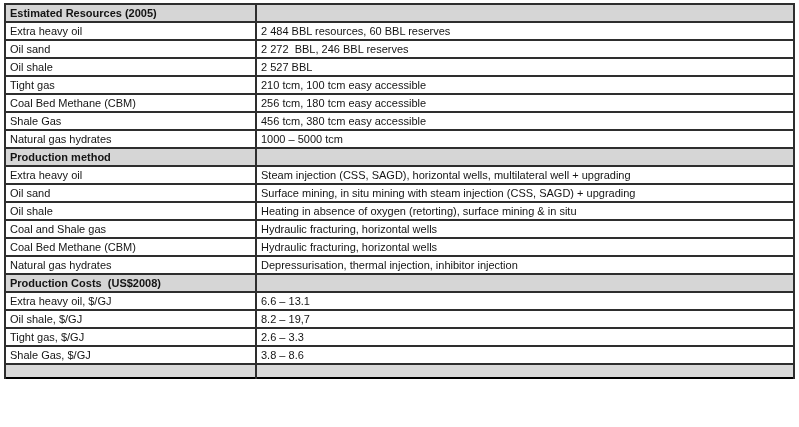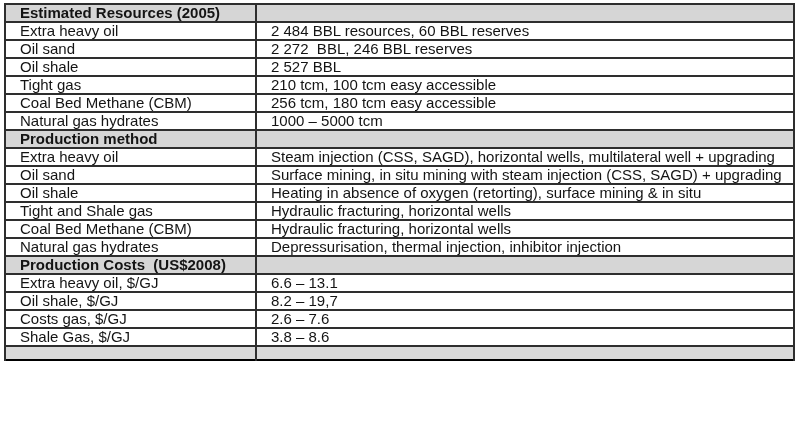--- a/index.html
+++ b/index.html
@@ -25,22 +25,22 @@
     top: 3px;
     width: 789px;
     border-collapse: collapse;
     table-layout: fixed;
     border: 2px solid #000000;
   }
   table.resource-table td {
     border: 2px solid #2e2e2e;
     height: 16px;
     line-height: 16px;
-    padding: 0 4px 0 14px;
-    font-size: 15px;
+    padding: 0 4px 0 4px;
+    font-size: 11px;
     color: #141414;
     white-space: pre;
     overflow: hidden;
     vertical-align: middle;
   }
   col.col-label   { width: 251px; }
   col.col-value   { width: 538px; }
   td.header-cell {
     background: #d6d6d6;
     color: #cc0000;
@@ -81,41 +81,45 @@
         </tr>
         <tr>
           <td>Tight gas</td>
           <td>210 tcm, 100 tcm easy accessible</td>
         </tr>
         <tr>
           <td>Coal Bed Methane (CBM)</td>
           <td>256 tcm, 180 tcm easy accessible</td>
         </tr>
         <tr>
+          <td>Shale Gas</td>
+          <td>456 tcm, 380 tcm easy accessible</td>
+        </tr>
+        <tr>
           <td>Natural gas hydrates</td>
           <td>1000 – 5000 tcm</td>
         </tr>
         <tr>
           <td class="header-cell">Production method</td>
           <td class="header-cell"></td>
         </tr>
         <tr>
           <td>Extra heavy oil</td>
           <td>Steam injection (CSS, SAGD), horizontal wells, multilateral well + upgrading</td>
         </tr>
         <tr>
           <td>Oil sand</td>
           <td>Surface mining, in situ mining with steam injection (CSS, SAGD) + upgrading</td>
         </tr>
         <tr>
           <td>Oil shale</td>
           <td>Heating in absence of oxygen (retorting), surface mining &amp; in situ</td>
         </tr>
         <tr>
-          <td>Tight and Shale gas</td>
+          <td>Coal and Shale gas</td>
           <td>Hydraulic fracturing, horizontal wells</td>
         </tr>
         <tr>
           <td>Coal Bed Methane (CBM)</td>
           <td>Hydraulic fracturing, horizontal wells</td>
         </tr>
         <tr>
           <td>Natural gas hydrates</td>
           <td>Depressurisation, thermal injection, inhibitor injection</td>
         </tr>
@@ -125,22 +129,22 @@
         </tr>
         <tr>
           <td>Extra heavy oil, $/GJ</td>
           <td>6.6 – 13.1</td>
         </tr>
         <tr>
           <td>Oil shale, $/GJ</td>
           <td>8.2 – 19,7</td>
         </tr>
         <tr>
-          <td>Costs gas, $/GJ</td>
-          <td>2.6 – 7.6</td>
+          <td>Tight gas, $/GJ</td>
+          <td>2.6 – 3.3</td>
         </tr>
         <tr>
           <td>Shale Gas, $/GJ</td>
           <td>3.8 – 8.6</td>
         </tr>
         <tr class="partial-row">
           <td></td>
           <td></td>
         </tr>
       </tbody>

